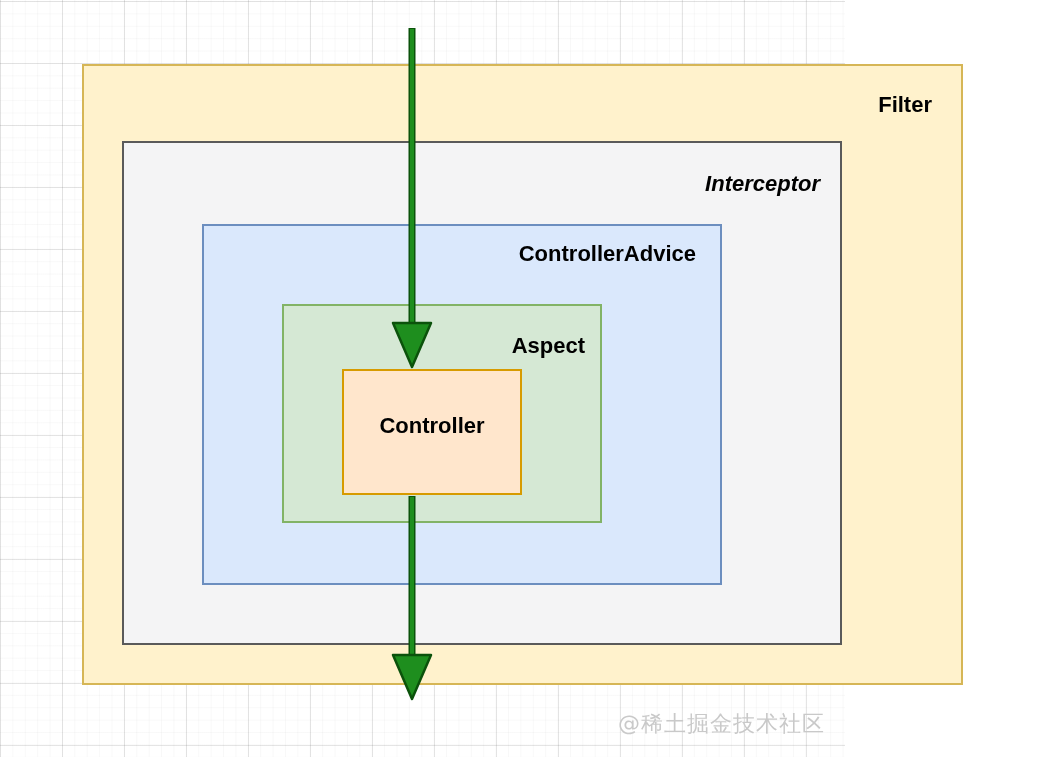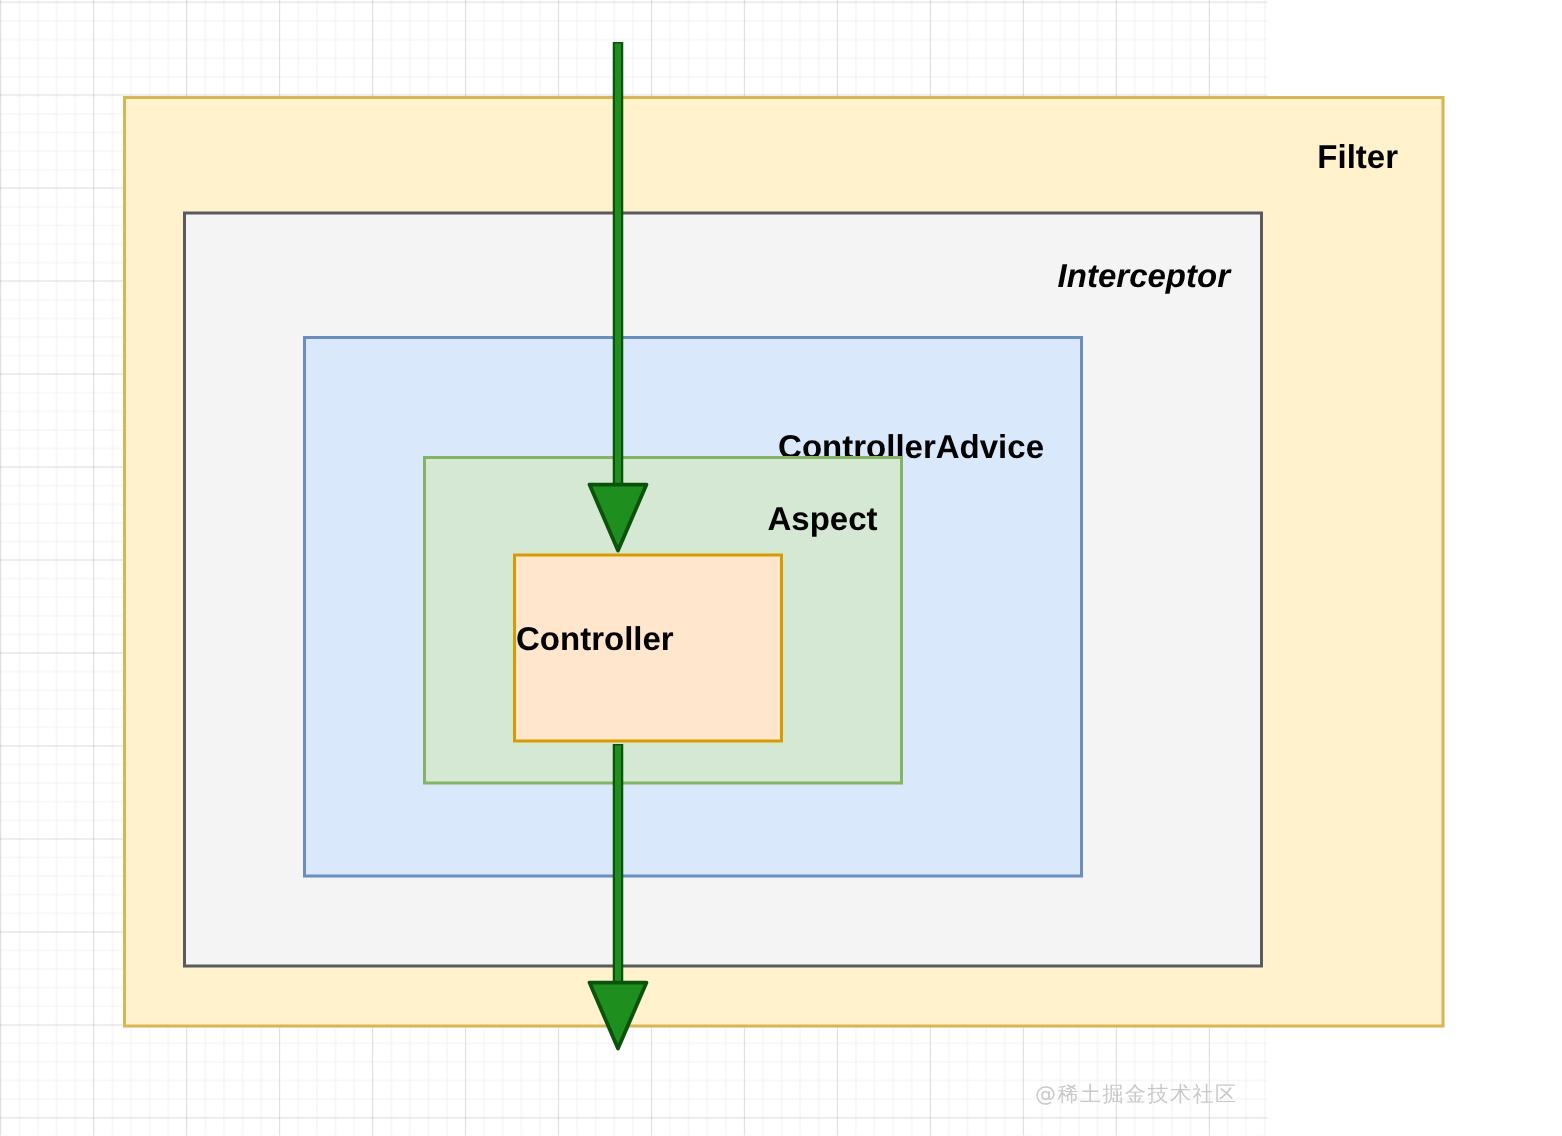--- a/index.html
+++ b/index.html
@@ -35,36 +35,36 @@
     white-space: nowrap;
   }
   #filter-layer            { left:  82px; top:  64px; width: 881px; height: 621px; }
   #interceptor-layer       { left: 122px; top: 141px; width: 720px; height: 504px; }
   #controlleradvice-layer  { left: 202px; top: 224px; width: 520px; height: 361px; }
   #aspect-layer            { left: 282px; top: 304px; width: 320px; height: 219px; }
   #controller-box          { left: 342px; top: 369px; width: 180px; height: 126px; }
 
   #filter-label           { top: 26px; right: 29px; }
   #interceptor-label      { top: 28px; right: 20px; font-style: italic; }
-  #controlleradvice-label { top: 15px; right: 24px; margin-top: 44px; }
+  #controlleradvice-label { top: 15px; right: 24px; }
   #aspect-label           { top: 27px; right: 15px; text-align: center; }
-  #controller-label       { top: 42px; left: 0; width: 100%; }
+  #controller-label       { top: 42px; left: 0; width: 100%; text-align: center; }
 
   .arrow-overlay {
     position: absolute;
     left: 0; top: 0;
     width: 1041px; height: 757px;
     pointer-events: none;
     z-index: 10;
   }
   .watermark {
     position: absolute;
     right: 20px;
     bottom: 18px;
-    font-size: 14px;
+    font-size: 22px;
     letter-spacing: 1px;
     z-index: 5;
     font-family: "DejaVu Sans", "Liberation Sans", sans-serif;
     margin-left: 44px;
   }
 </style>
 </head>
 <body>
 
 <div class="canvas">

